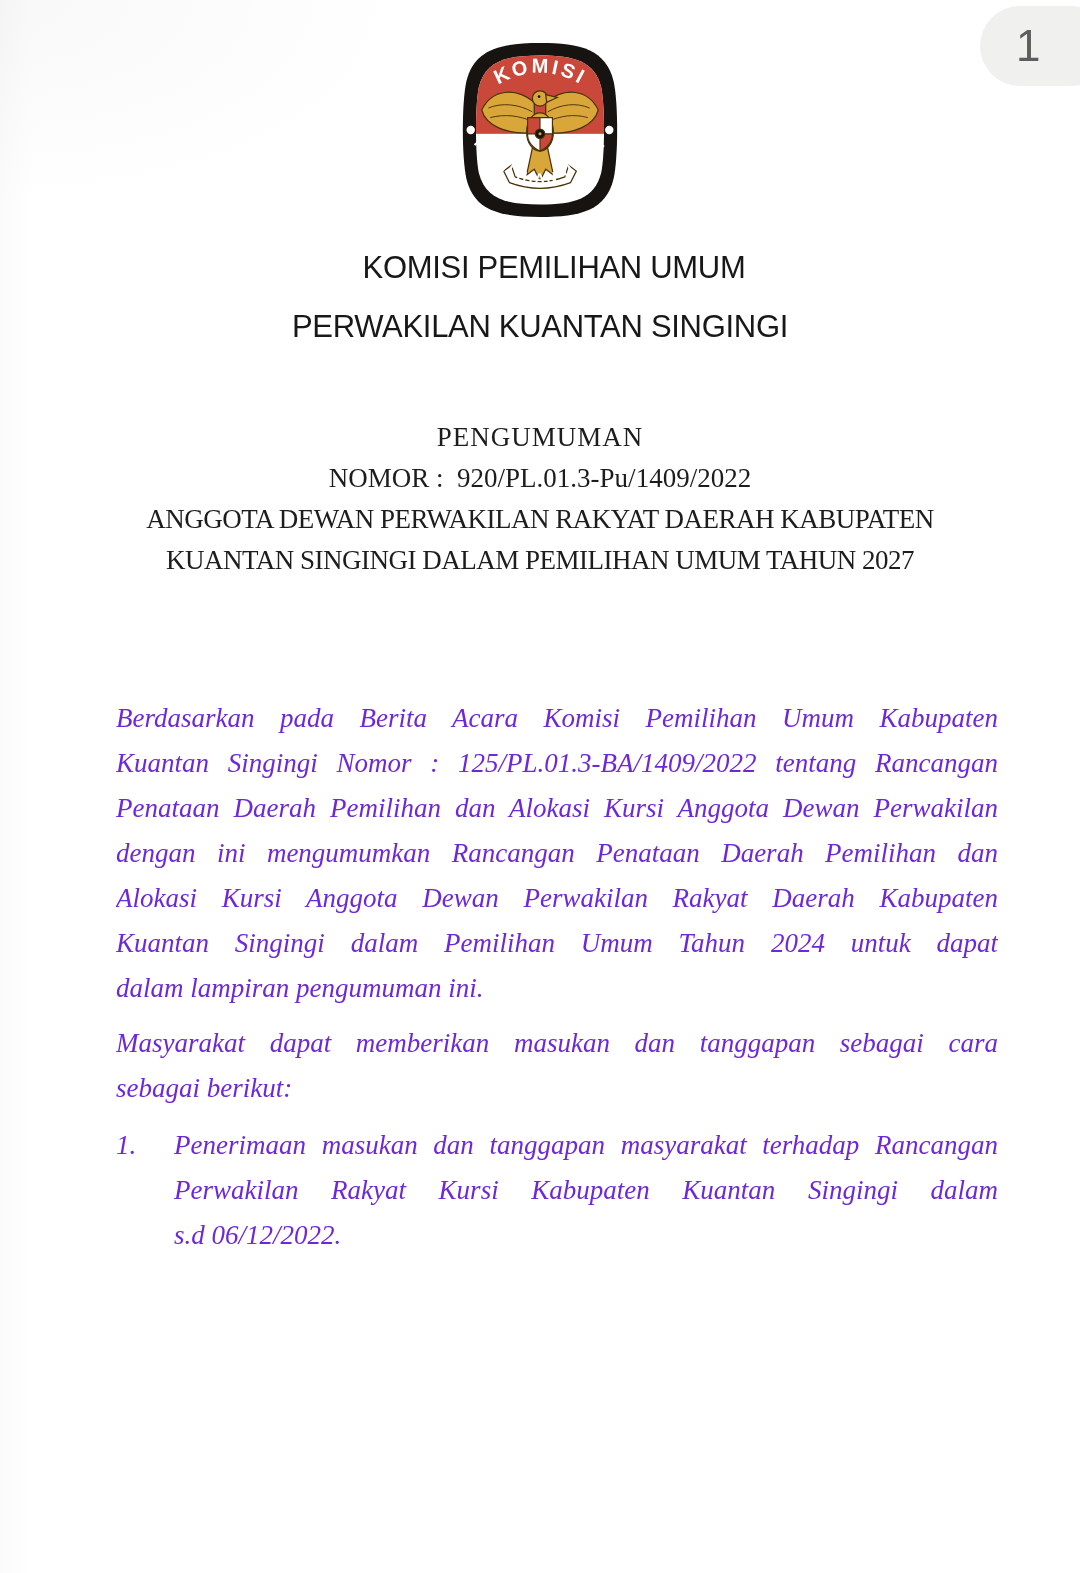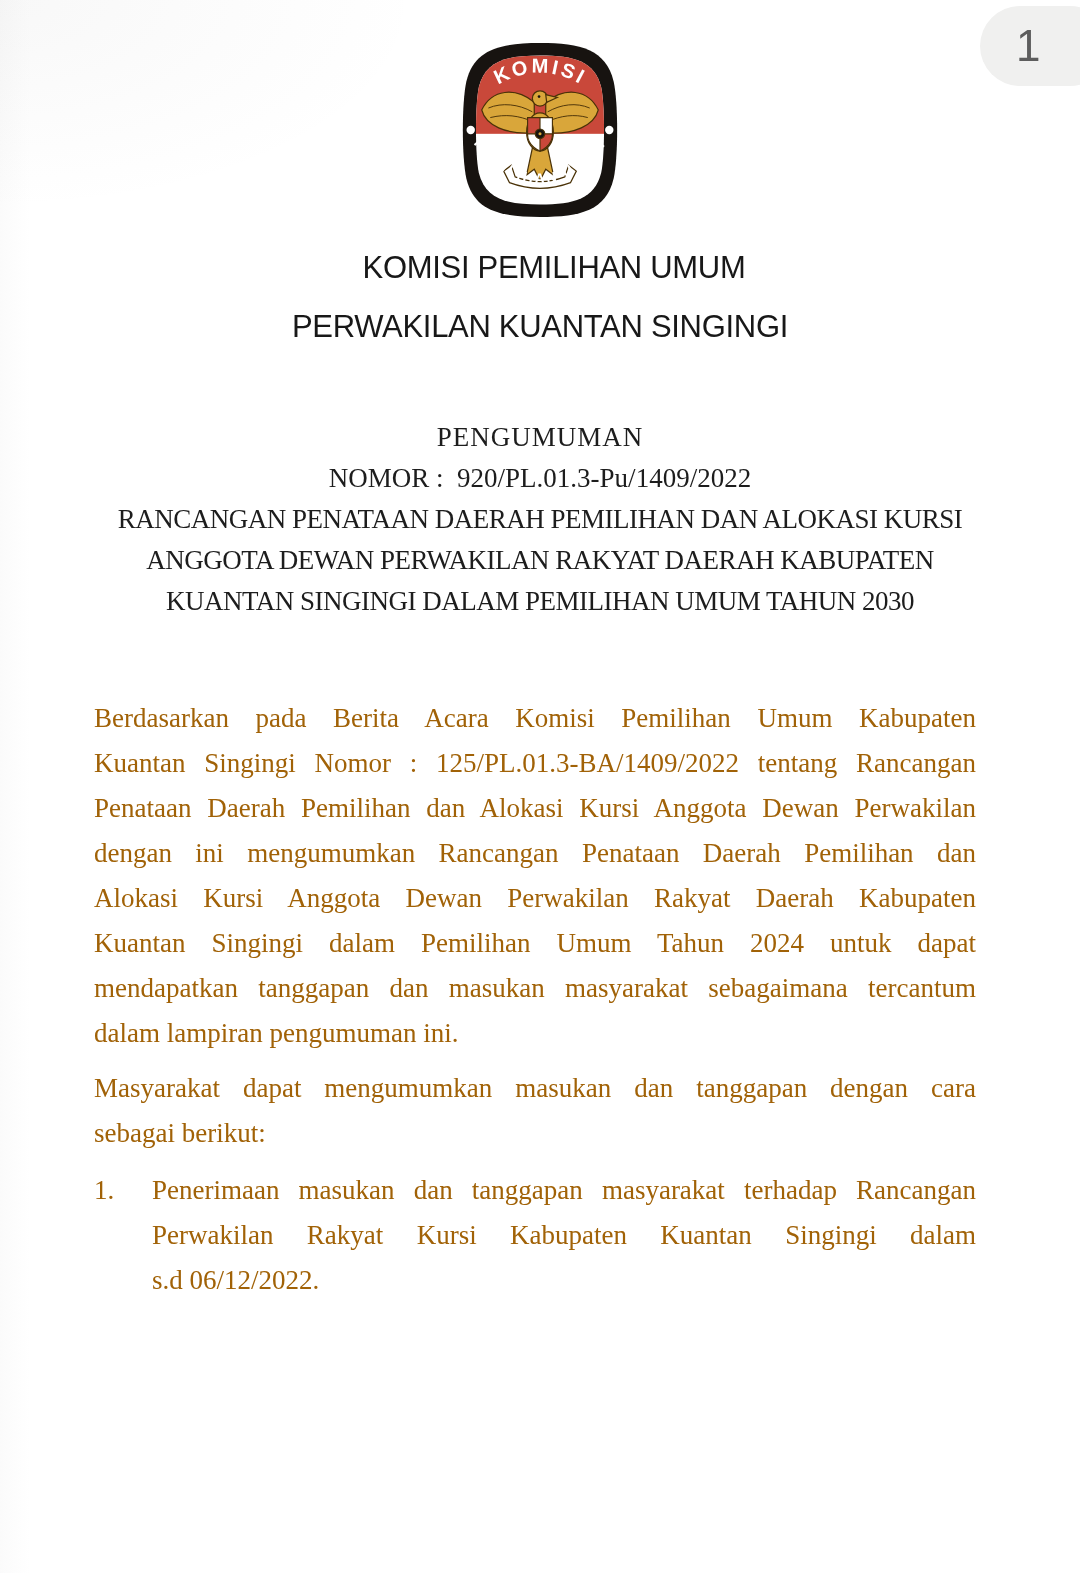--- a/index.html
+++ b/index.html
@@ -51,22 +51,22 @@
     position:absolute; top:417px; left:0; width:1080px;
     text-align:center; color:#1d1d1d;
   }
   .heading div { line-height:41px; }
   .h-label  { font-size:27px; letter-spacing:1px; }
   .h-number { font-size:27px; white-space:pre; }
   .h-about  { font-size:27px; letter-spacing:1px; }
   .h-title  { font-size:27px; letter-spacing:-0.5px; }
   
   .doc-body {
-    position:absolute; top:696px; left:94px; width:882px;
-    font-size:27px; color:#a16207;
+    position:absolute; top:696px; left:116px; width:882px;
+    font-size:27px; color:#6d28d9;font-style:italic;
   }
   .para { margin-top:10px; }
   .para:first-child { margin-top:0; }
   .tline {
     line-height:45px; height:45px; overflow:hidden;
     text-align:justify; text-align-last:justify;
   }
   .tline.last { text-align-last:left; }
   .list-item { position:relative; margin-top:12px; padding-left:58px; }
   .list-marker {
@@ -140,39 +140,37 @@
 </div>
 
 <div class="org-header">
   <div class="org-line1">KOMISI PEMILIHAN UMUM</div>
   <div class="org-line2">PERWAKILAN KUANTAN SINGINGI</div>
 </div>
 
 <div class="heading">
   <div class="h-label">PENGUMUMAN</div>
   <div class="h-number">NOMOR :  920/PL.01.3-Pu/1409/2022</div>
-  <div class="h-title">RANCANGAN PENATAAN DAERAH PEMILIHAN DAN ALOKASI KURSI</div>
   <div class="h-title">ANGGOTA DEWAN PERWAKILAN RAKYAT DAERAH KABUPATEN</div>
-  <div class="h-title">KUANTAN SINGINGI DALAM PEMILIHAN UMUM TAHUN 2030</div>
+  <div class="h-title">KUANTAN SINGINGI DALAM PEMILIHAN UMUM TAHUN 2027</div>
 </div>
 
 <div class="doc-body">
   <div class="para">
     <div class="tline">Berdasarkan pada Berita Acara Komisi Pemilihan Umum Kabupaten</div>
     <div class="tline">Kuantan Singingi Nomor : 125/PL.01.3-BA/1409/2022 tentang Rancangan</div>
     <div class="tline">Penataan Daerah Pemilihan dan Alokasi Kursi Anggota Dewan Perwakilan</div>
     <div class="tline">dengan ini mengumumkan Rancangan Penataan Daerah Pemilihan dan</div>
     <div class="tline">Alokasi Kursi Anggota Dewan Perwakilan Rakyat Daerah Kabupaten</div>
     <div class="tline">Kuantan Singingi dalam Pemilihan Umum Tahun 2024 untuk dapat</div>
-    <div class="tline">mendapatkan tanggapan dan masukan masyarakat sebagaimana tercantum</div>
     <div class="tline last">dalam lampiran pengumuman ini.</div>
   </div>
 
   <div class="para">
-    <div class="tline">Masyarakat dapat mengumumkan masukan dan tanggapan dengan cara</div>
+    <div class="tline">Masyarakat dapat memberikan masukan dan tanggapan sebagai cara</div>
     <div class="tline last">sebagai berikut:</div>
   </div>
 
   <div class="list-item">
     <div class="list-marker">1.</div>
     <div class="tline">Penerimaan masukan dan tanggapan masyarakat terhadap Rancangan</div>
     <div class="tline">Perwakilan Rakyat Kursi Kabupaten Kuantan Singingi dalam</div>
     <div class="tline last">s.d 06/12/2022.</div>
   </div>
 </div>

